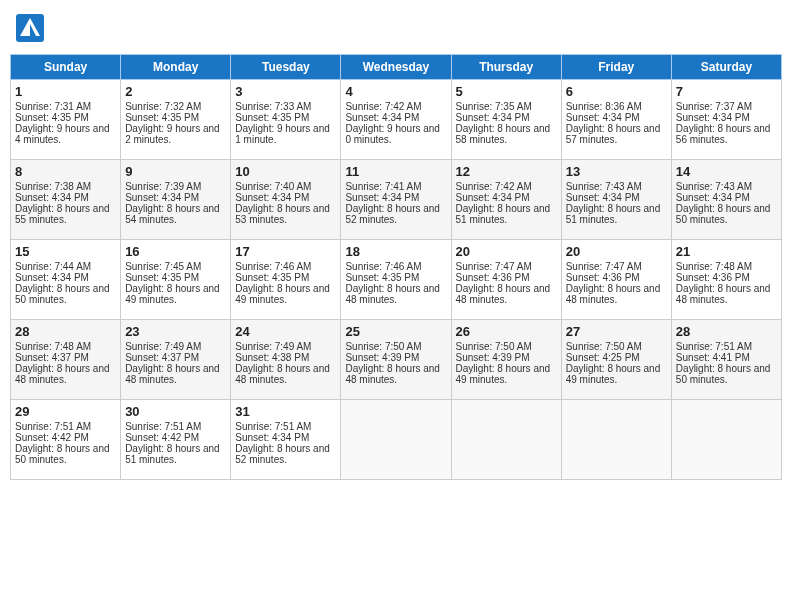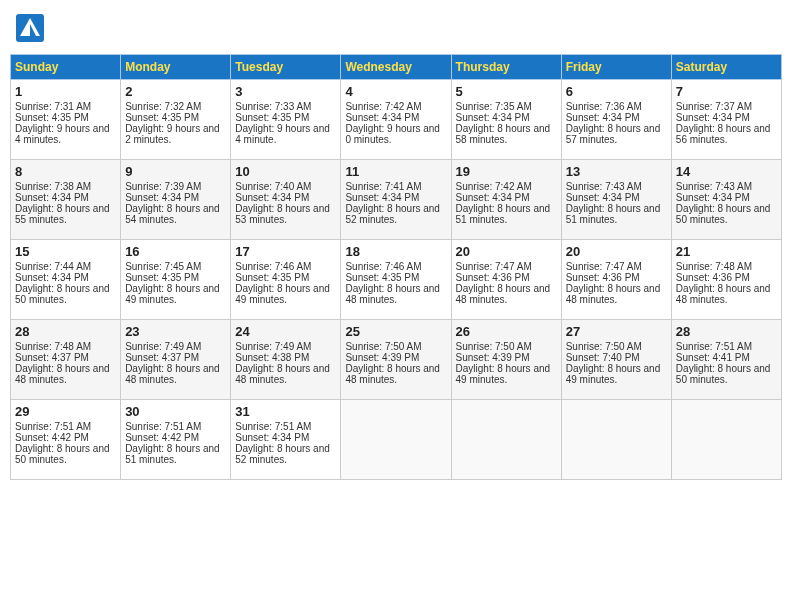--- a/index.html
+++ b/index.html
@@ -46,25 +46,25 @@
     .location {
       font-size: 14px;
       color: #444;
     }
     table {
       width: 100%;
       border-collapse: collapse;
     }
     th {
       background-color: #1a75c4;
-      color: #fde047;
+      color: #ffffff;
       font-size: 12px;
       font-weight: bold;
       padding: 5px 4px;
-      text-align: left;
+      text-align: center;
       border: 1px solid #aac8e8;
     }
     td {
       vertical-align: top;
       border: 1px solid #ccc;
       padding: 4px 4px;
       width: 14.28%;
       height: 80px;
       font-size: 10px;
       color: #333;
@@ -114,51 +114,51 @@
         <th>Wednesday</th>
         <th>Thursday</th>
         <th>Friday</th>
         <th>Saturday</th>
       </tr>
   </thead>
   <tbody id="calendar-body">
   <tr>
         <td><span class="day-num">1</span><span>Sunrise: 7:31 AM</span><br><span>Sunset: 4:35 PM</span><br><span>Daylight: 9 hours and 4 minutes.</span></td>
         <td><span class="day-num">2</span><span>Sunrise: 7:32 AM</span><br><span>Sunset: 4:35 PM</span><br><span>Daylight: 9 hours and 2 minutes.</span></td>
-        <td><span class="day-num">3</span><span>Sunrise: 7:33 AM</span><br><span>Sunset: 4:35 PM</span><br><span>Daylight: 9 hours and 4 minute.</span></td>
+        <td><span class="day-num">3</span><span>Sunrise: 7:33 AM</span><br><span>Sunset: 4:35 PM</span><br><span>Daylight: 9 hours and 1 minute.</span></td>
         <td><span class="day-num">4</span><span>Sunrise: 7:42 AM</span><br><span>Sunset: 4:34 PM</span><br><span>Daylight: 9 hours and 0 minutes.</span></td>
         <td><span class="day-num">5</span><span>Sunrise: 7:35 AM</span><br><span>Sunset: 4:34 PM</span><br><span>Daylight: 8 hours and 58 minutes.</span></td>
-        <td><span class="day-num">6</span><span>Sunrise: 7:36 AM</span><br><span>Sunset: 4:34 PM</span><br><span>Daylight: 8 hours and 57 minutes.</span></td>
+        <td><span class="day-num">6</span><span>Sunrise: 8:36 AM</span><br><span>Sunset: 4:34 PM</span><br><span>Daylight: 8 hours and 57 minutes.</span></td>
         <td><span class="day-num">7</span><span>Sunrise: 7:37 AM</span><br><span>Sunset: 4:34 PM</span><br><span>Daylight: 8 hours and 56 minutes.</span></td>
       </tr>
       <tr>
         <td><span class="day-num">8</span><span>Sunrise: 7:38 AM</span><br><span>Sunset: 4:34 PM</span><br><span>Daylight: 8 hours and 55 minutes.</span></td>
         <td><span class="day-num">9</span><span>Sunrise: 7:39 AM</span><br><span>Sunset: 4:34 PM</span><br><span>Daylight: 8 hours and 54 minutes.</span></td>
         <td><span class="day-num">10</span><span>Sunrise: 7:40 AM</span><br><span>Sunset: 4:34 PM</span><br><span>Daylight: 8 hours and 53 minutes.</span></td>
         <td><span class="day-num">11</span><span>Sunrise: 7:41 AM</span><br><span>Sunset: 4:34 PM</span><br><span>Daylight: 8 hours and 52 minutes.</span></td>
-        <td><span class="day-num">19</span><span>Sunrise: 7:42 AM</span><br><span>Sunset: 4:34 PM</span><br><span>Daylight: 8 hours and 51 minutes.</span></td>
+        <td><span class="day-num">12</span><span>Sunrise: 7:42 AM</span><br><span>Sunset: 4:34 PM</span><br><span>Daylight: 8 hours and 51 minutes.</span></td>
         <td><span class="day-num">13</span><span>Sunrise: 7:43 AM</span><br><span>Sunset: 4:34 PM</span><br><span>Daylight: 8 hours and 51 minutes.</span></td>
         <td><span class="day-num">14</span><span>Sunrise: 7:43 AM</span><br><span>Sunset: 4:34 PM</span><br><span>Daylight: 8 hours and 50 minutes.</span></td>
       </tr>
       <tr>
         <td><span class="day-num">15</span><span>Sunrise: 7:44 AM</span><br><span>Sunset: 4:34 PM</span><br><span>Daylight: 8 hours and 50 minutes.</span></td>
         <td><span class="day-num">16</span><span>Sunrise: 7:45 AM</span><br><span>Sunset: 4:35 PM</span><br><span>Daylight: 8 hours and 49 minutes.</span></td>
         <td><span class="day-num">17</span><span>Sunrise: 7:46 AM</span><br><span>Sunset: 4:35 PM</span><br><span>Daylight: 8 hours and 49 minutes.</span></td>
         <td><span class="day-num">18</span><span>Sunrise: 7:46 AM</span><br><span>Sunset: 4:35 PM</span><br><span>Daylight: 8 hours and 48 minutes.</span></td>
         <td><span class="day-num">20</span><span>Sunrise: 7:47 AM</span><br><span>Sunset: 4:36 PM</span><br><span>Daylight: 8 hours and 48 minutes.</span></td>
         <td><span class="day-num">20</span><span>Sunrise: 7:47 AM</span><br><span>Sunset: 4:36 PM</span><br><span>Daylight: 8 hours and 48 minutes.</span></td>
         <td><span class="day-num">21</span><span>Sunrise: 7:48 AM</span><br><span>Sunset: 4:36 PM</span><br><span>Daylight: 8 hours and 48 minutes.</span></td>
       </tr>
       <tr>
         <td><span class="day-num">28</span><span>Sunrise: 7:48 AM</span><br><span>Sunset: 4:37 PM</span><br><span>Daylight: 8 hours and 48 minutes.</span></td>
         <td><span class="day-num">23</span><span>Sunrise: 7:49 AM</span><br><span>Sunset: 4:37 PM</span><br><span>Daylight: 8 hours and 48 minutes.</span></td>
         <td><span class="day-num">24</span><span>Sunrise: 7:49 AM</span><br><span>Sunset: 4:38 PM</span><br><span>Daylight: 8 hours and 48 minutes.</span></td>
         <td><span class="day-num">25</span><span>Sunrise: 7:50 AM</span><br><span>Sunset: 4:39 PM</span><br><span>Daylight: 8 hours and 48 minutes.</span></td>
         <td><span class="day-num">26</span><span>Sunrise: 7:50 AM</span><br><span>Sunset: 4:39 PM</span><br><span>Daylight: 8 hours and 49 minutes.</span></td>
-        <td><span class="day-num">27</span><span>Sunrise: 7:50 AM</span><br><span>Sunset: 7:40 PM</span><br><span>Daylight: 8 hours and 49 minutes.</span></td>
+        <td><span class="day-num">27</span><span>Sunrise: 7:50 AM</span><br><span>Sunset: 4:25 PM</span><br><span>Daylight: 8 hours and 49 minutes.</span></td>
         <td><span class="day-num">28</span><span>Sunrise: 7:51 AM</span><br><span>Sunset: 4:41 PM</span><br><span>Daylight: 8 hours and 50 minutes.</span></td>
       </tr>
       <tr>
         <td><span class="day-num">29</span><span>Sunrise: 7:51 AM</span><br><span>Sunset: 4:42 PM</span><br><span>Daylight: 8 hours and 50 minutes.</span></td>
         <td><span class="day-num">30</span><span>Sunrise: 7:51 AM</span><br><span>Sunset: 4:42 PM</span><br><span>Daylight: 8 hours and 51 minutes.</span></td>
         <td><span class="day-num">31</span><span>Sunrise: 7:51 AM</span><br><span>Sunset: 4:34 PM</span><br><span>Daylight: 8 hours and 52 minutes.</span></td>
         <td class="empty-cell"></td>
         <td class="empty-cell"></td>
         <td class="empty-cell"></td>
         <td class="empty-cell"></td>

